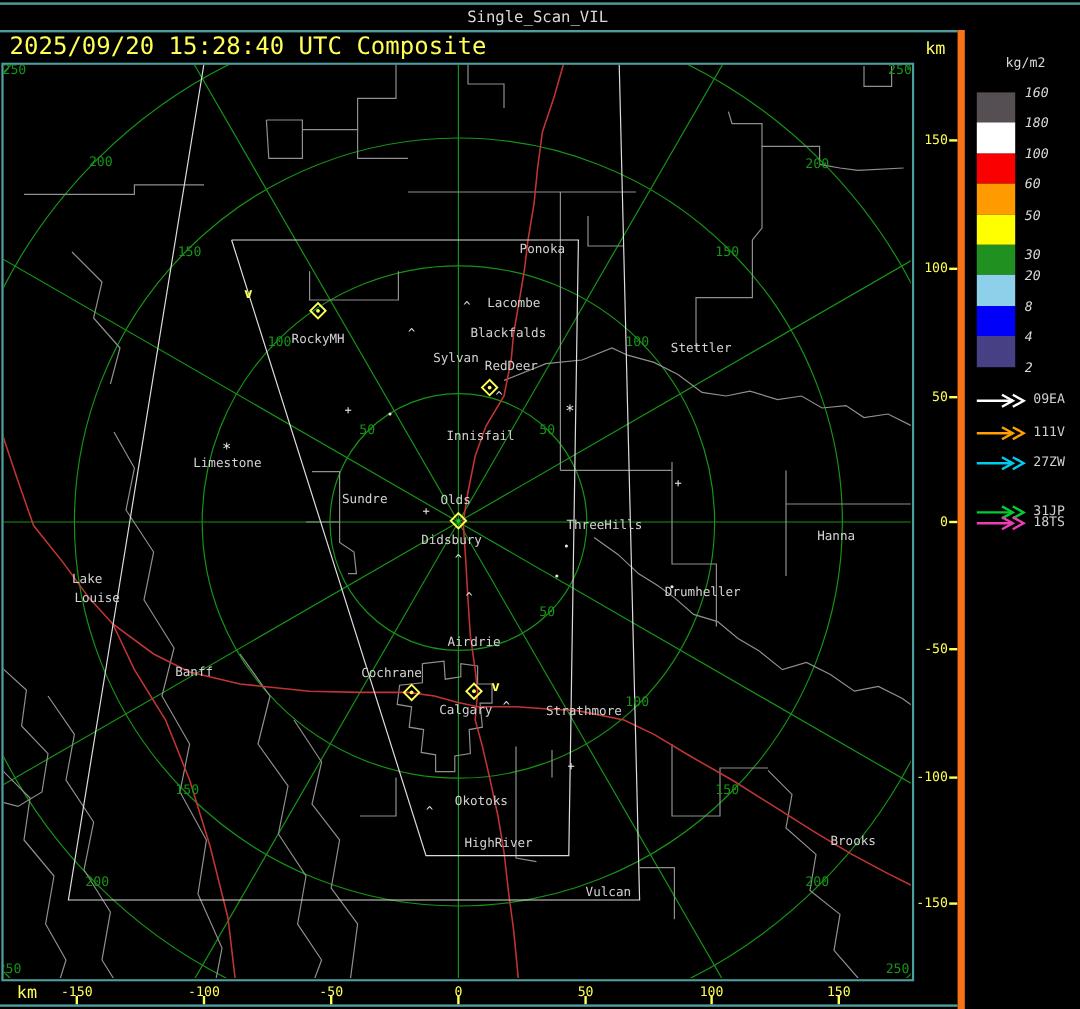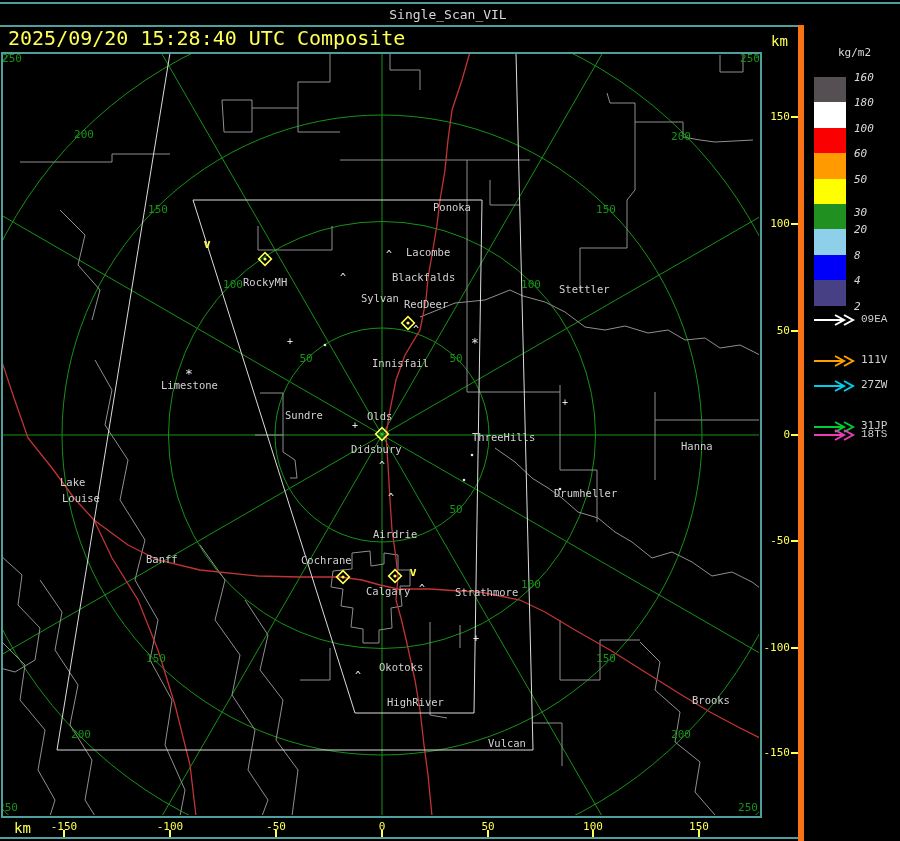--- a/index.html
+++ b/index.html
@@ -219,41 +219,41 @@
       <div class="swval" style="top: 96.8px;">100</div>
       <div class="swval" style="top: 122.2px;">60</div>
       <div class="swval" style="top: 147.6px;">50</div>
       <div class="swval" style="top: 181px;">30</div>
       <div class="swval" style="top: 198.4px;">20</div>
       <div class="swval" style="top: 223.8px;">8</div>
       <div class="swval" style="top: 249.2px;">4</div>
       <div class="swval" style="top: 274.6px;">2</div>
     </div>
   <div id="legend-radars">
-      <div class="radar-row" style="top: 288px; font-family: Liberation Mono, monospace;"><svg width="44" height="14">
+      <div class="radar-row" style="top: 301px;"><svg width="44" height="14">
           <line x1="2" y1="7" x2="32" y2="7" stroke="#ffffff" stroke-width="2"></line>
           <polyline points="23,2 32,7 23,12" fill="none" stroke="#ffffff" stroke-width="2"></polyline>
           <polyline points="32,2 41,7 32,12" fill="none" stroke="#ffffff" stroke-width="2"></polyline>
         </svg><div class="radar-label">09EA</div></div>
       <div class="radar-row" style="top: 328px;"><svg width="44" height="14">
           <line x1="2" y1="7" x2="32" y2="7" stroke="#ffa000" stroke-width="2"></line>
           <polyline points="23,2 32,7 23,12" fill="none" stroke="#ffa000" stroke-width="2"></polyline>
           <polyline points="32,2 41,7 32,12" fill="none" stroke="#ffa000" stroke-width="2"></polyline>
         </svg><div class="radar-label">111V</div></div>
       <div class="radar-row" style="top: 353px;"><svg width="44" height="14">
           <line x1="2" y1="7" x2="32" y2="7" stroke="#00ccee" stroke-width="2"></line>
           <polyline points="23,2 32,7 23,12" fill="none" stroke="#00ccee" stroke-width="2"></polyline>
           <polyline points="32,2 41,7 32,12" fill="none" stroke="#00ccee" stroke-width="2"></polyline>
         </svg><div class="radar-label">27ZW</div></div>
       <div class="radar-row" style="top: 394px;"><svg width="44" height="14">
           <line x1="2" y1="7" x2="32" y2="7" stroke="#00cc33" stroke-width="2"></line>
           <polyline points="23,2 32,7 23,12" fill="none" stroke="#00cc33" stroke-width="2"></polyline>
           <polyline points="32,2 41,7 32,12" fill="none" stroke="#00cc33" stroke-width="2"></polyline>
         </svg><div class="radar-label">31JP</div></div>
-      <div class="radar-row" style="top: 403px; font-family: Liberation Mono, monospace;"><svg width="44" height="14">
+      <div class="radar-row" style="top: 403px;"><svg width="44" height="14">
           <line x1="2" y1="7" x2="32" y2="7" stroke="#ee3cb4" stroke-width="2"></line>
           <polyline points="23,2 32,7 23,12" fill="none" stroke="#ee3cb4" stroke-width="2"></polyline>
           <polyline points="32,2 41,7 32,12" fill="none" stroke="#ee3cb4" stroke-width="2"></polyline>
         </svg><div class="radar-label">18TS</div></div>
     </div>
 </div>
 
 <div class="bottombar" id="bottombar">
   <div class="km-bottom">km</div>
 <div class="btick-label" style="left: 64px;">-150</div>

